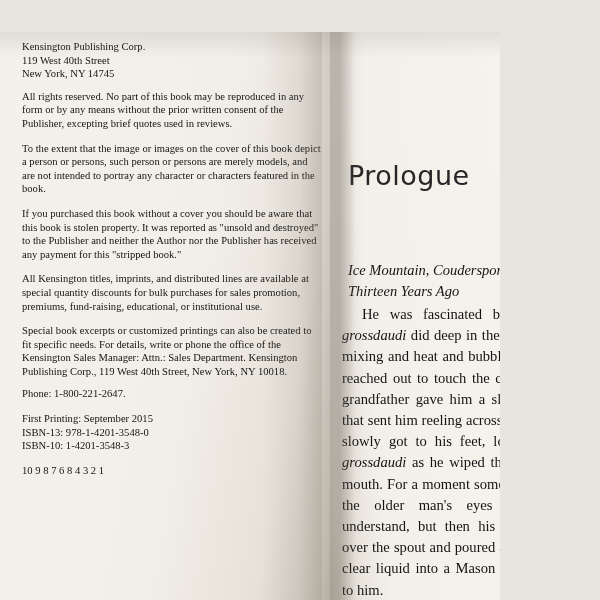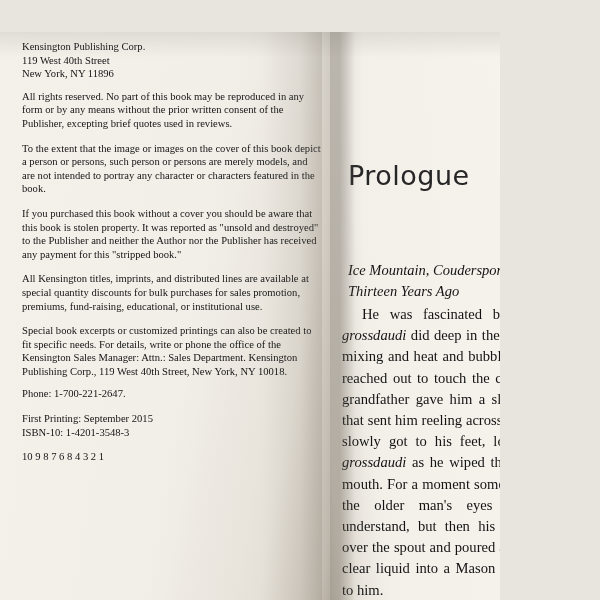--- a/index.html
+++ b/index.html
@@ -134,38 +134,39 @@
 <body>
 
 <div id="page">
   <div id="paper-left"></div>
   <div id="paper-right"></div>
 
   <div id="left-col">
     <div class="blk tight">
       <div class="line">Kensington Publishing Corp.</div>
       <div class="line">119 West 40th Street</div>
-      <div class="line">New York, NY 11896</div>
+      <div class="line">New York, NY 14745</div>
     </div>
 
 
     <div class="blk">All rights reserved. No part of this book may be reproduced in any form or by any means without the prior written consent of the Publisher, excepting brief quotes used in reviews.</div>
 
     <div class="blk">To the extent that the image or images on the cover of this book depict a person or persons, such person or persons are merely models, and are not intended to portray any character or characters featured in the book.</div>
 
     <div class="blk">If you purchased this book without a cover you should be aware that this book is stolen property. It was reported as "unsold and destroyed" to the Publisher and neither the Author nor the Publisher has received any payment for this "stripped book."</div>
 
     <div class="blk">All Kensington titles, imprints, and distributed lines are available at special quantity discounts for bulk purchases for sales promotion, premiums, fund-raising, educational, or institutional use.</div>
 
     <div class="blk tight">Special book excerpts or customized printings can also be created to fit specific needs. For details, write or phone the office of the Kensington Sales Manager: Attn.: Sales Department. Kensington Publishing Corp., 119 West 40th Street, New York, NY 10018.</div>
-    <div class="blk">Phone: 1-700-221-2647.</div>
+    <div class="blk">Phone: 1-800-221-2647.</div>
 
 
     <div class="blk">
       <div class="line">First Printing: September 2015</div>
+      <div class="line">ISBN-13: 978-1-4201-3548-0</div>
       <div class="line">ISBN-10: 1-4201-3548-3</div>
     </div>
 
 
     <div class="blk">10 9 8 7 6 8 4 3 2 1</div>
 
   </div>
 
   <div id="right-col">
     <div id="prologue-title">Prologue</div>

